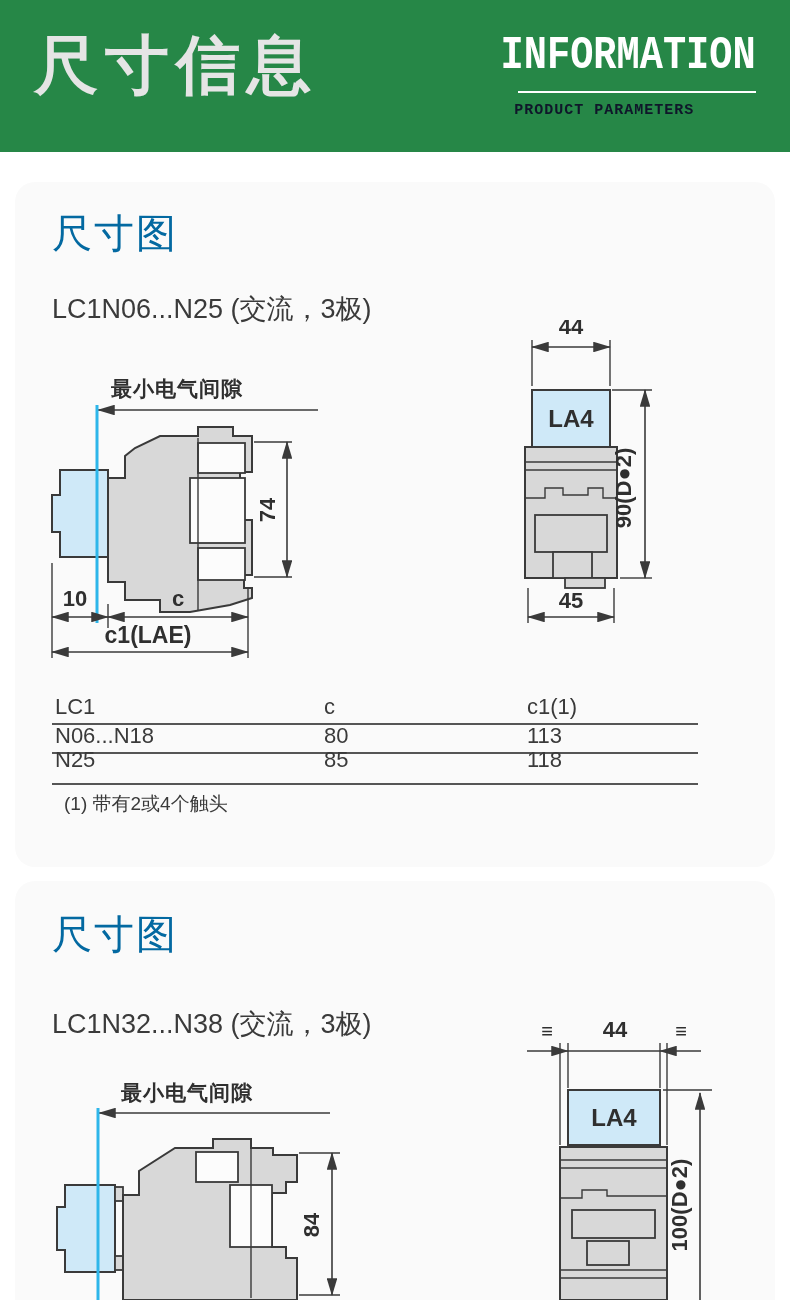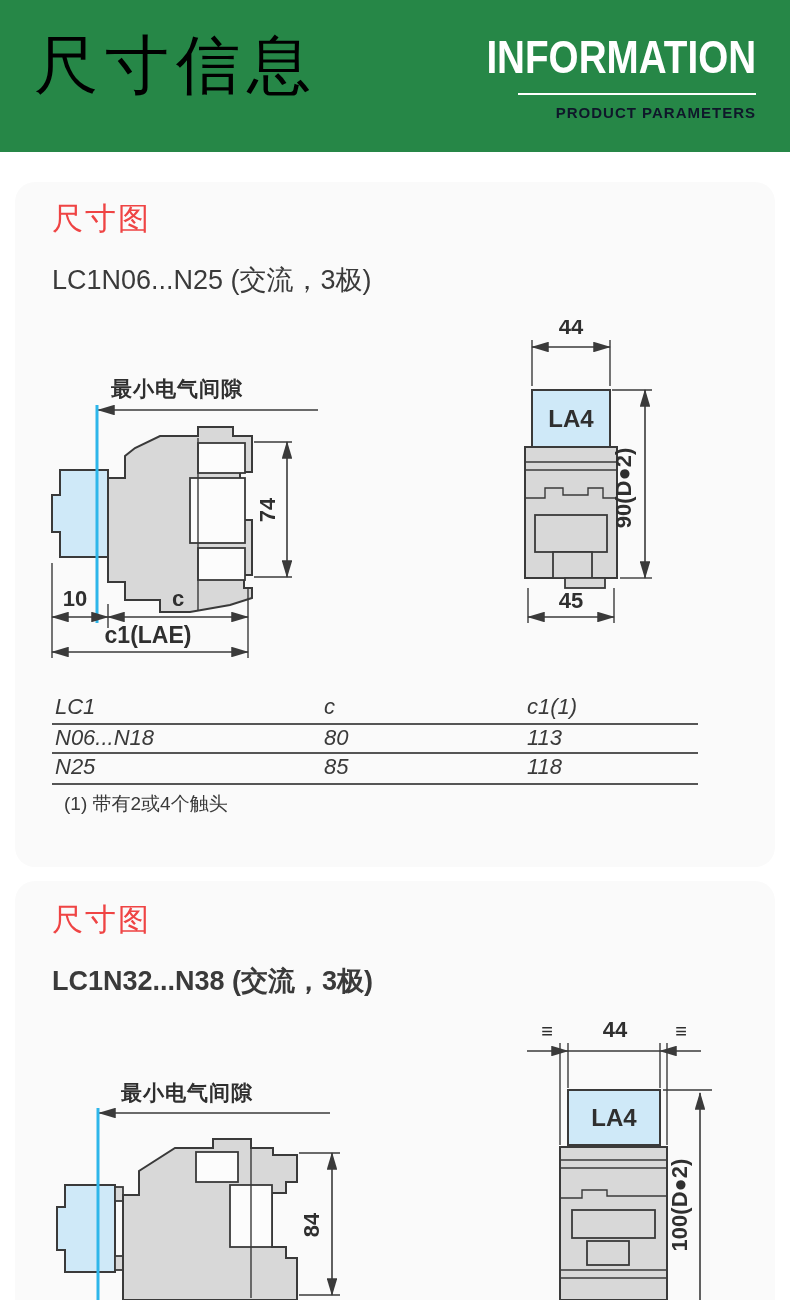--- a/index.html
+++ b/index.html
@@ -7,50 +7,51 @@
   body {
     height:1300px; overflow:hidden; position:relative;
     background:#ffffff;
     font-family:"Liberation Sans","DejaVu Sans",sans-serif;
     color:#3a3a3a;
   }
   
   .hdr { position:relative; width:790px; height:152px; background:#268747; }
   .hdr-title {
     position:absolute; left:34px; top:22px;
-    font-size:64px; font-weight:400; color:#000000; letter-spacing:7px;
-  }
-  .hdr-right { position:absolute; right:34px; top:30px; text-align:right; }
+    font-size:64px; font-weight:700; color:#e5e5e5; letter-spacing:7px;
+  }
+  .hdr-right { position:absolute; right:34px; top:30px; text-align:center;font-family:Liberation Mono, monospace; }
   .hdr-en {
     display:inline-block; font-size:46px; font-weight:700; color:#ffffff;
     letter-spacing:0px; transform:scaleX(.84); transform-origin:right center;
     white-space:nowrap;
   }
   .hdr-rule { width:238px; height:2px; background:#ffffff; margin:9px 0 9px auto; }
   .hdr-tag {
     font-size:15px; font-weight:700; color:#0f172a; letter-spacing:1px; white-space:nowrap;
   }
   
   .card {
     position:relative; width:760px; margin:0 15px; background:#fafafa;
     border-radius:20px;
   }
   .card1 { margin-top:30px; height:685px; }
   .card2 { margin-top:14px; height:600px; }
   .sec-heading {
-    position:absolute; left:37px; font-size:31px; font-weight:500; color:#ef4444;
+    position:absolute; left:37px; font-size:40px; font-weight:500; color:#0369a1;
     letter-spacing:2px;
+    margin-top:8px;
   }
   .sec-subtitle {
-    position:absolute; left:37px; font-size:27px; font-weight:400; color:#3a3a3a;
+    position:absolute; left:37px; font-size:27px; font-weight:400; color:#3a3a3a;margin-top:29px;
   }
   .dxf { position:absolute; }
   
   .dim-table { position:absolute; left:37px; top:512px; width:646px; font-size:22px; }
-  .trow { display:flex; align-items:flex-start; border-bottom:2px solid #555;font-style:italic; }
+  .trow { display:flex; align-items:center; border-bottom:2px solid #555; }
   .trow.head  { height:31px; padding-bottom:4px; }
   .trow.body1 { height:29px; padding-bottom:5px; }
   .trow.body2 { height:31px; padding-bottom:18px; }
   .tc1 { width:272px; padding-left:3px; }
   .tc2 { width:203px; }
   .tc3 { flex:1; }
   .foot-note { position:absolute; left:37px; top:609px; font-size:19px; color:#3a3a3a;margin-left:12px; }
   
   svg text { fill:#2f2f2f; }
   .dim     { stroke:#3a3a3a; stroke-width:1.6; fill:none; }
@@ -161,21 +162,21 @@
       <span class="tc1">N25</span>
       <span class="tc2">85</span>
       <span class="tc3">118</span>
     </div>
   </div>
   <div class="foot-note">(1) 带有2或4个触头</div>
 </div>
 
 <div class="card card2">
   <div class="sec-heading" style="top:18px;">尺寸图</div>
-  <div class="sec-subtitle" style="top:82px;font-weight:bold;">LC1N32...N38 (交流，3极)</div>
+  <div class="sec-subtitle" style="top:96px;">LC1N32...N38 (交流，3极)</div>
 
   <svg class="dxf" style="left:0; top:124px;" width="760" height="295" viewBox="0 0 760 295">
     <defs>
       <marker id="arrB" viewBox="0 0 10 6" refX="9.5" refY="3" markerWidth="11" markerHeight="6.6" orient="auto-start-reverse">
         <path d="M0,0 L10,3 L0,6 Z" fill="#3a3a3a"></path>
       </marker>
     </defs>
 
     <text x="172" y="95" text-anchor="middle" class="cn-label">最小电气间隙</text>
     <line x1="84" y1="108" x2="315" y2="108" class="dim" marker-start="url(#arrB)"></line>

